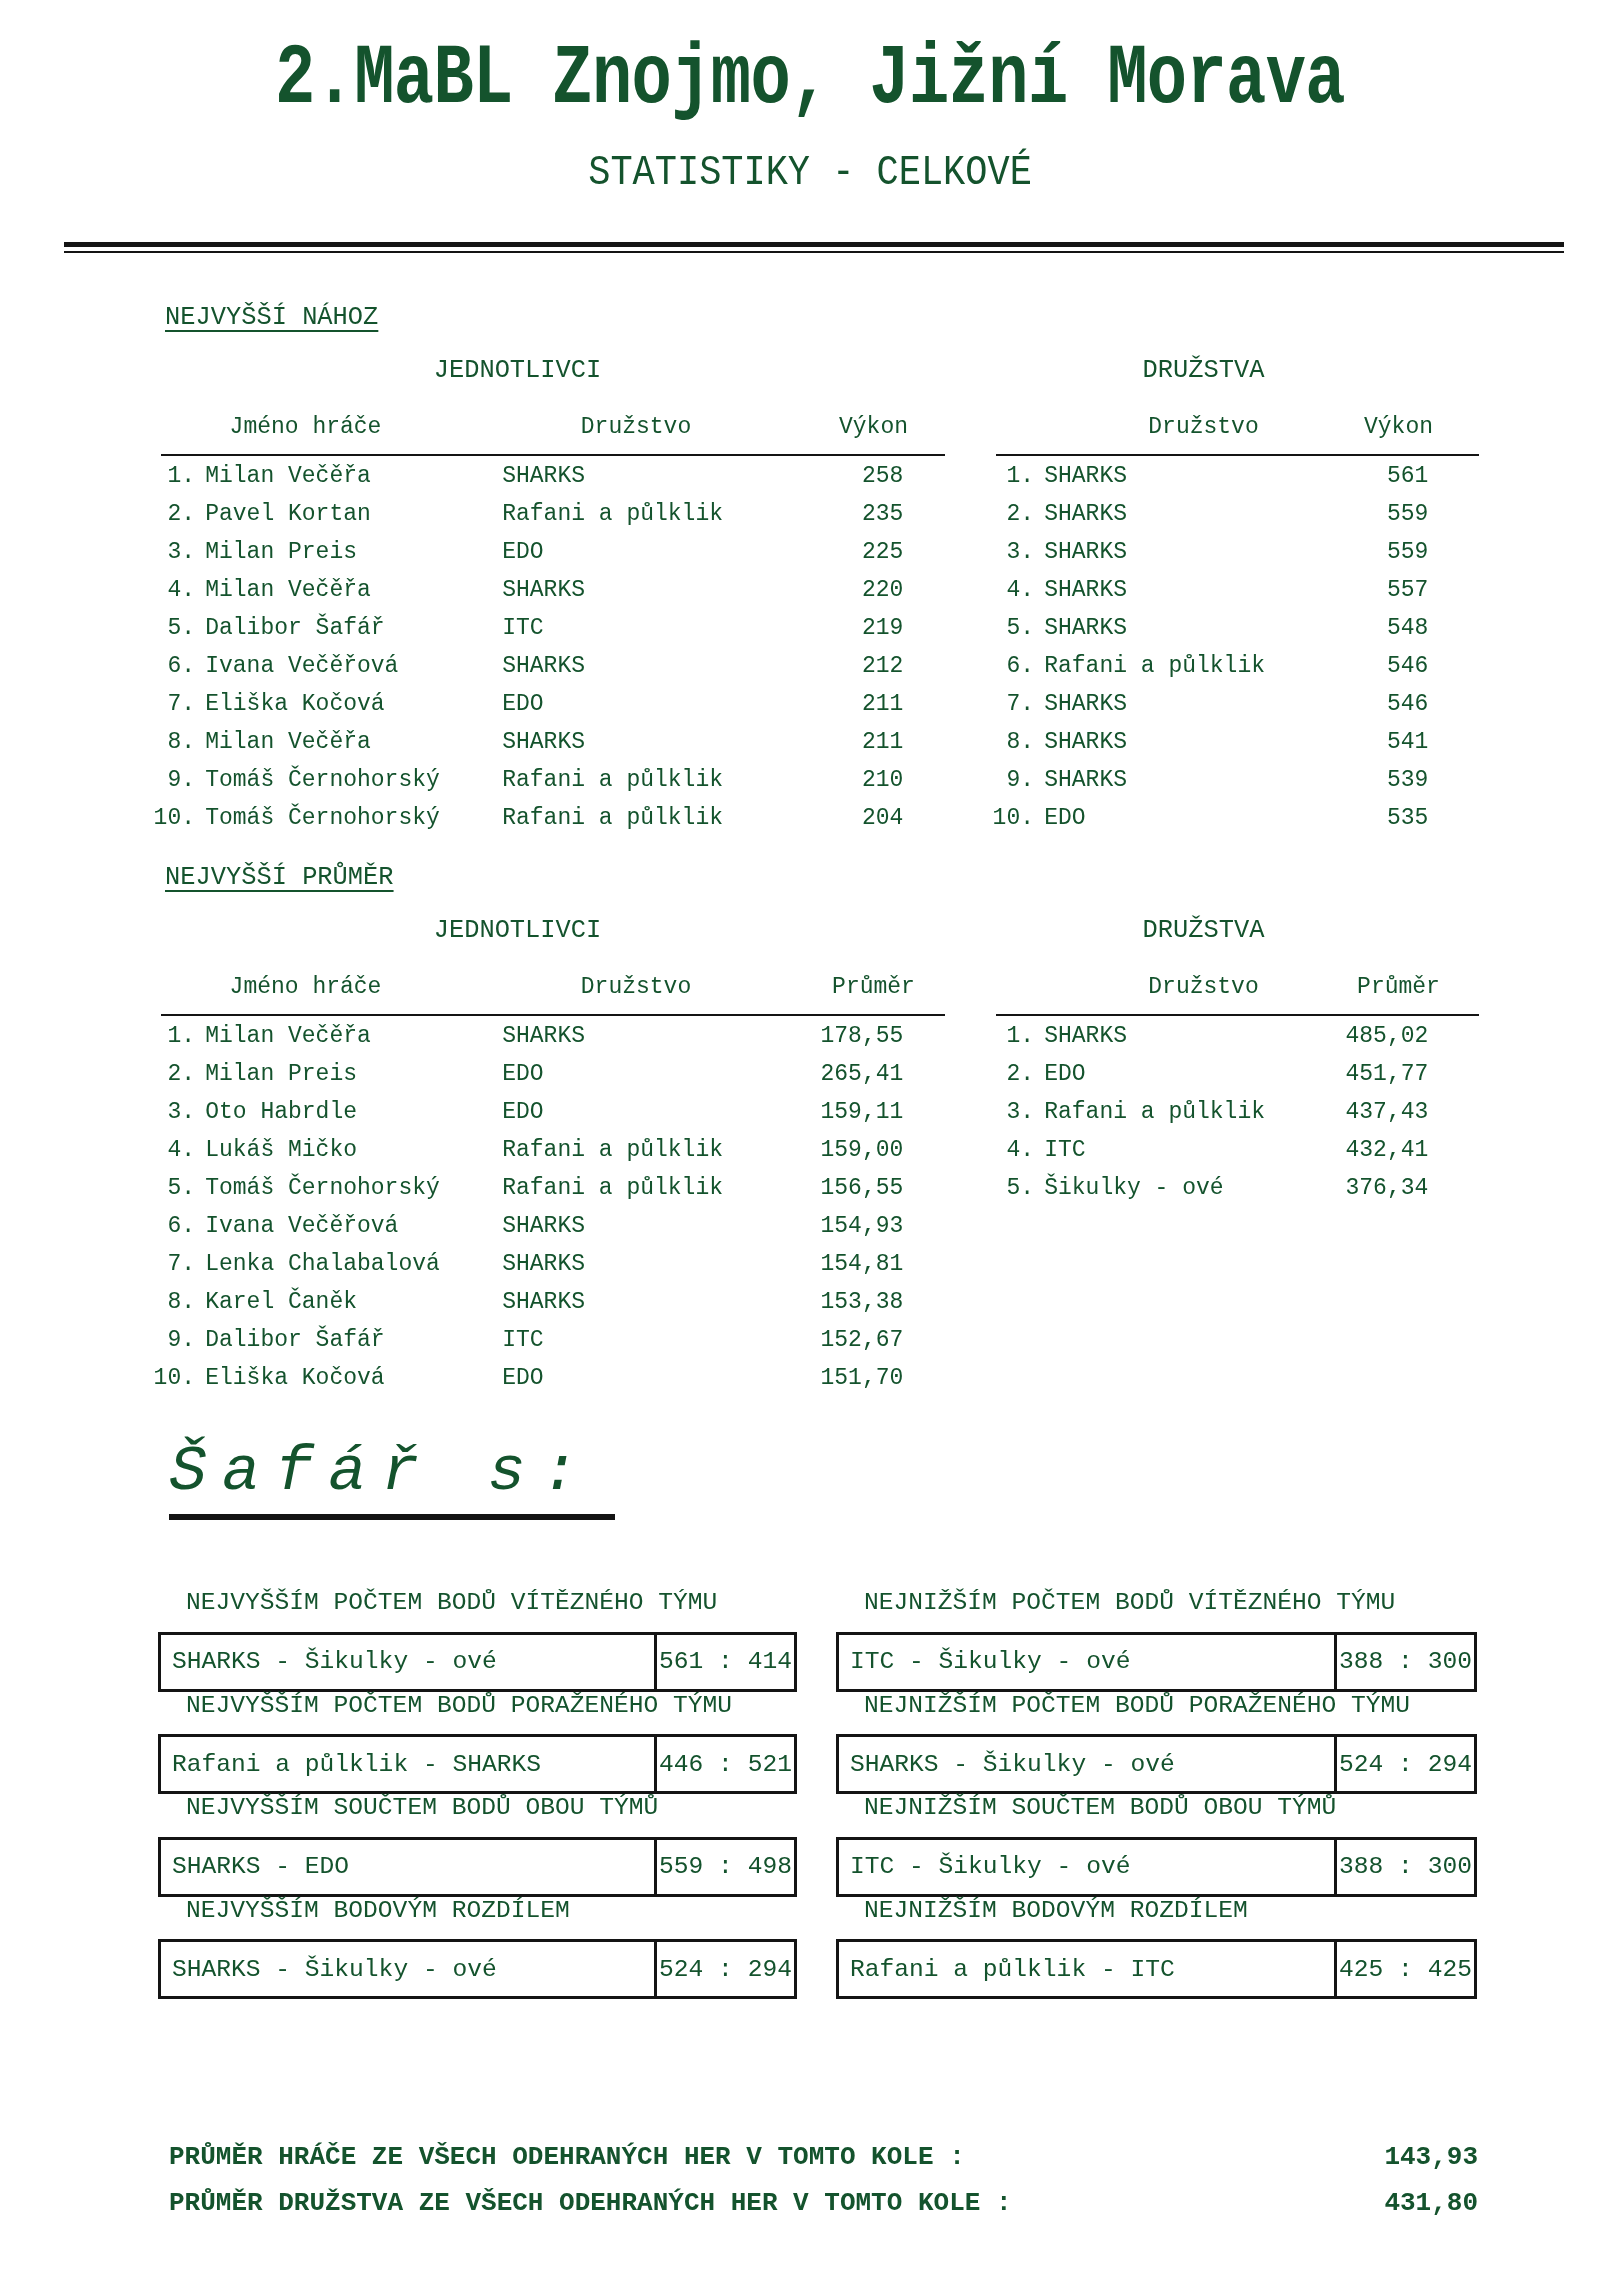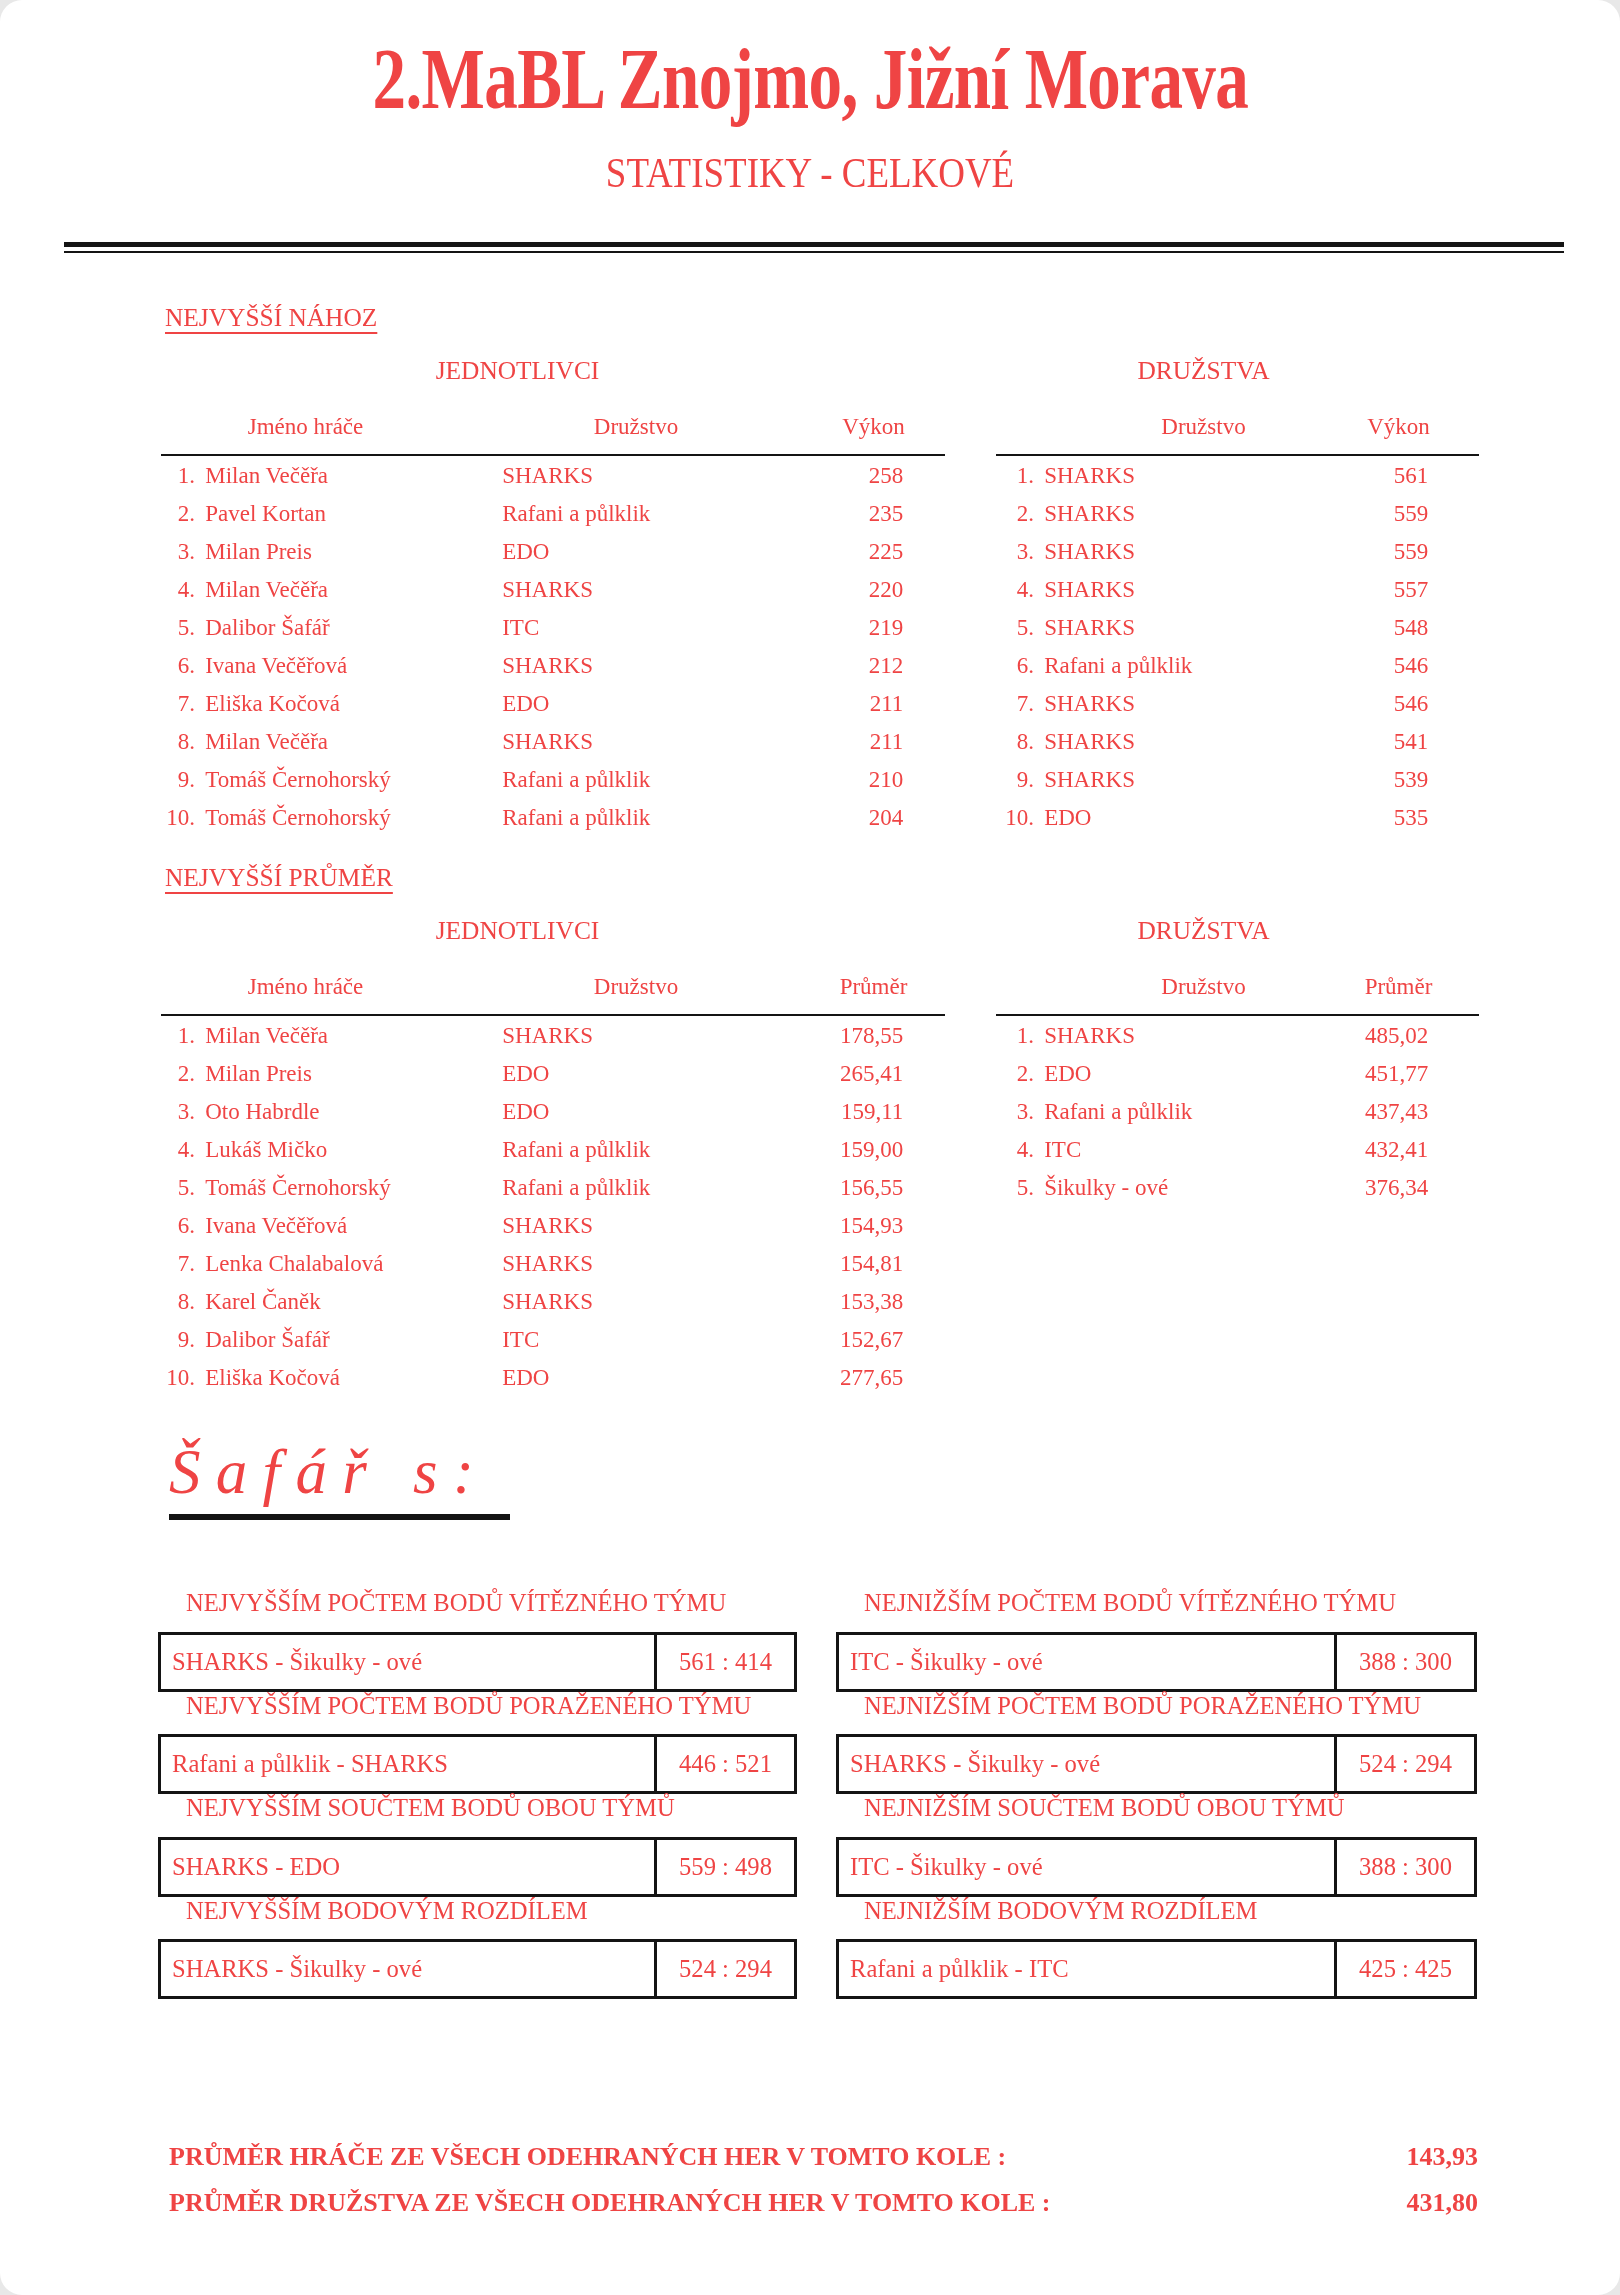--- a/index.html
+++ b/index.html
@@ -1,17 +1,17 @@
 <!DOCTYPE html>
 <html style="font-size:13.6px"><head>
 <meta charset="utf-8">
 <style>
   html,body{margin:0;padding:0;background:#e8e8e8;}
   .page{position:relative;width:1620px;height:2295px;background:#ffffff;margin:0 auto;
-        font-family:Liberation Serif, serif;color:#ef4444;overflow:hidden;border-radius:22px;}
+        font-family:Liberation Mono, monospace;color:#14532d;overflow:hidden;}
 
   
   .header{position:absolute;top:30.5px;left:0;width:1620px;text-align:center;}
   .title{margin:0;line-height:1.12;font-size:86px;font-weight:bold;}
   .title-inner{display:inline-block;transform:scaleX(0.78);letter-spacing:-0.8px;white-space:nowrap;}
   .subtitle{margin-top:22px;font-size:42px;}
   .subtitle-inner{display:inline-block;transform:scaleX(0.88);white-space:nowrap;}
   .double-rule{position:absolute;top:242px;left:64px;width:1500px;height:4.2px;
                border-top:5.1px solid #141414;border-bottom:2.5px solid #141414;}
 
@@ -270,21 +270,21 @@
           <div class="trow">
             <div class="cell cell-rank">9.</div>
             <div class="cell cell-name">Dalibor Šafář</div>
             <div class="cell cell-team">ITC</div>
             <div class="cell cell-value">152,67</div>
           </div>
           <div class="trow">
             <div class="cell cell-rank">10.</div>
             <div class="cell cell-name">Eliška Kočová</div>
             <div class="cell cell-team">EDO</div>
-            <div class="cell cell-value">277,65</div>
+            <div class="cell cell-value">151,70</div>
           </div>
         </div>
     </div>
     <div class="col col-team t-team">
       <div class="col-title">DRUŽSTVA</div>
       <div class="thead thead-team">
         <div class="th th-druzstvo-team">Družstvo</div>
         <div class="th th-vykon-team">Průměr</div>
       </div>
       <div class="rule rule-team"></div>

